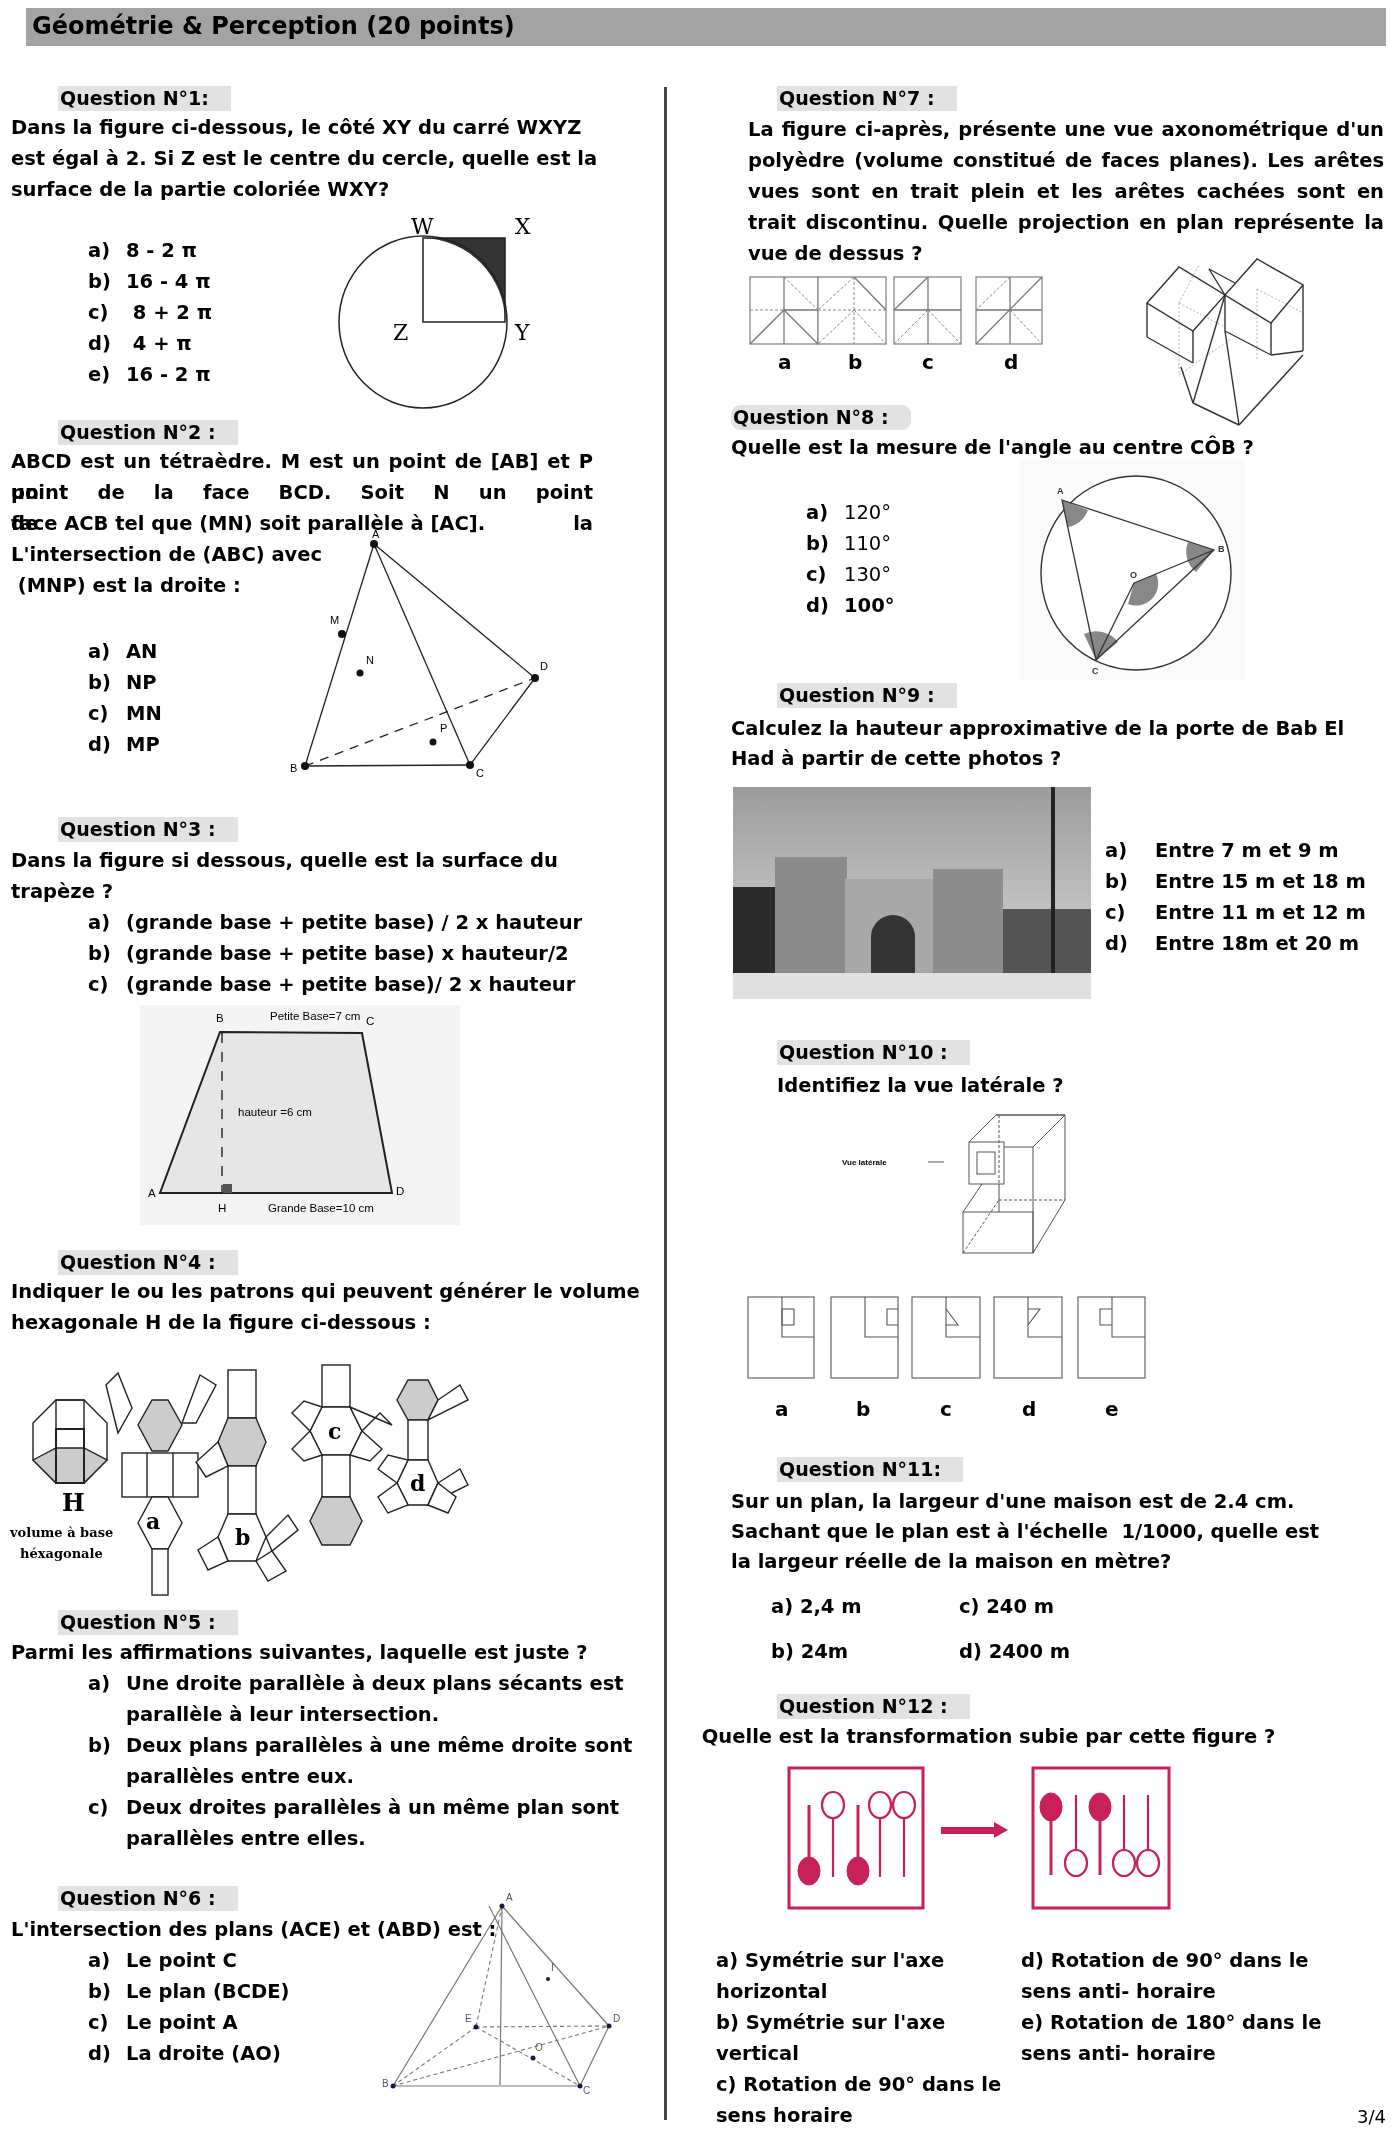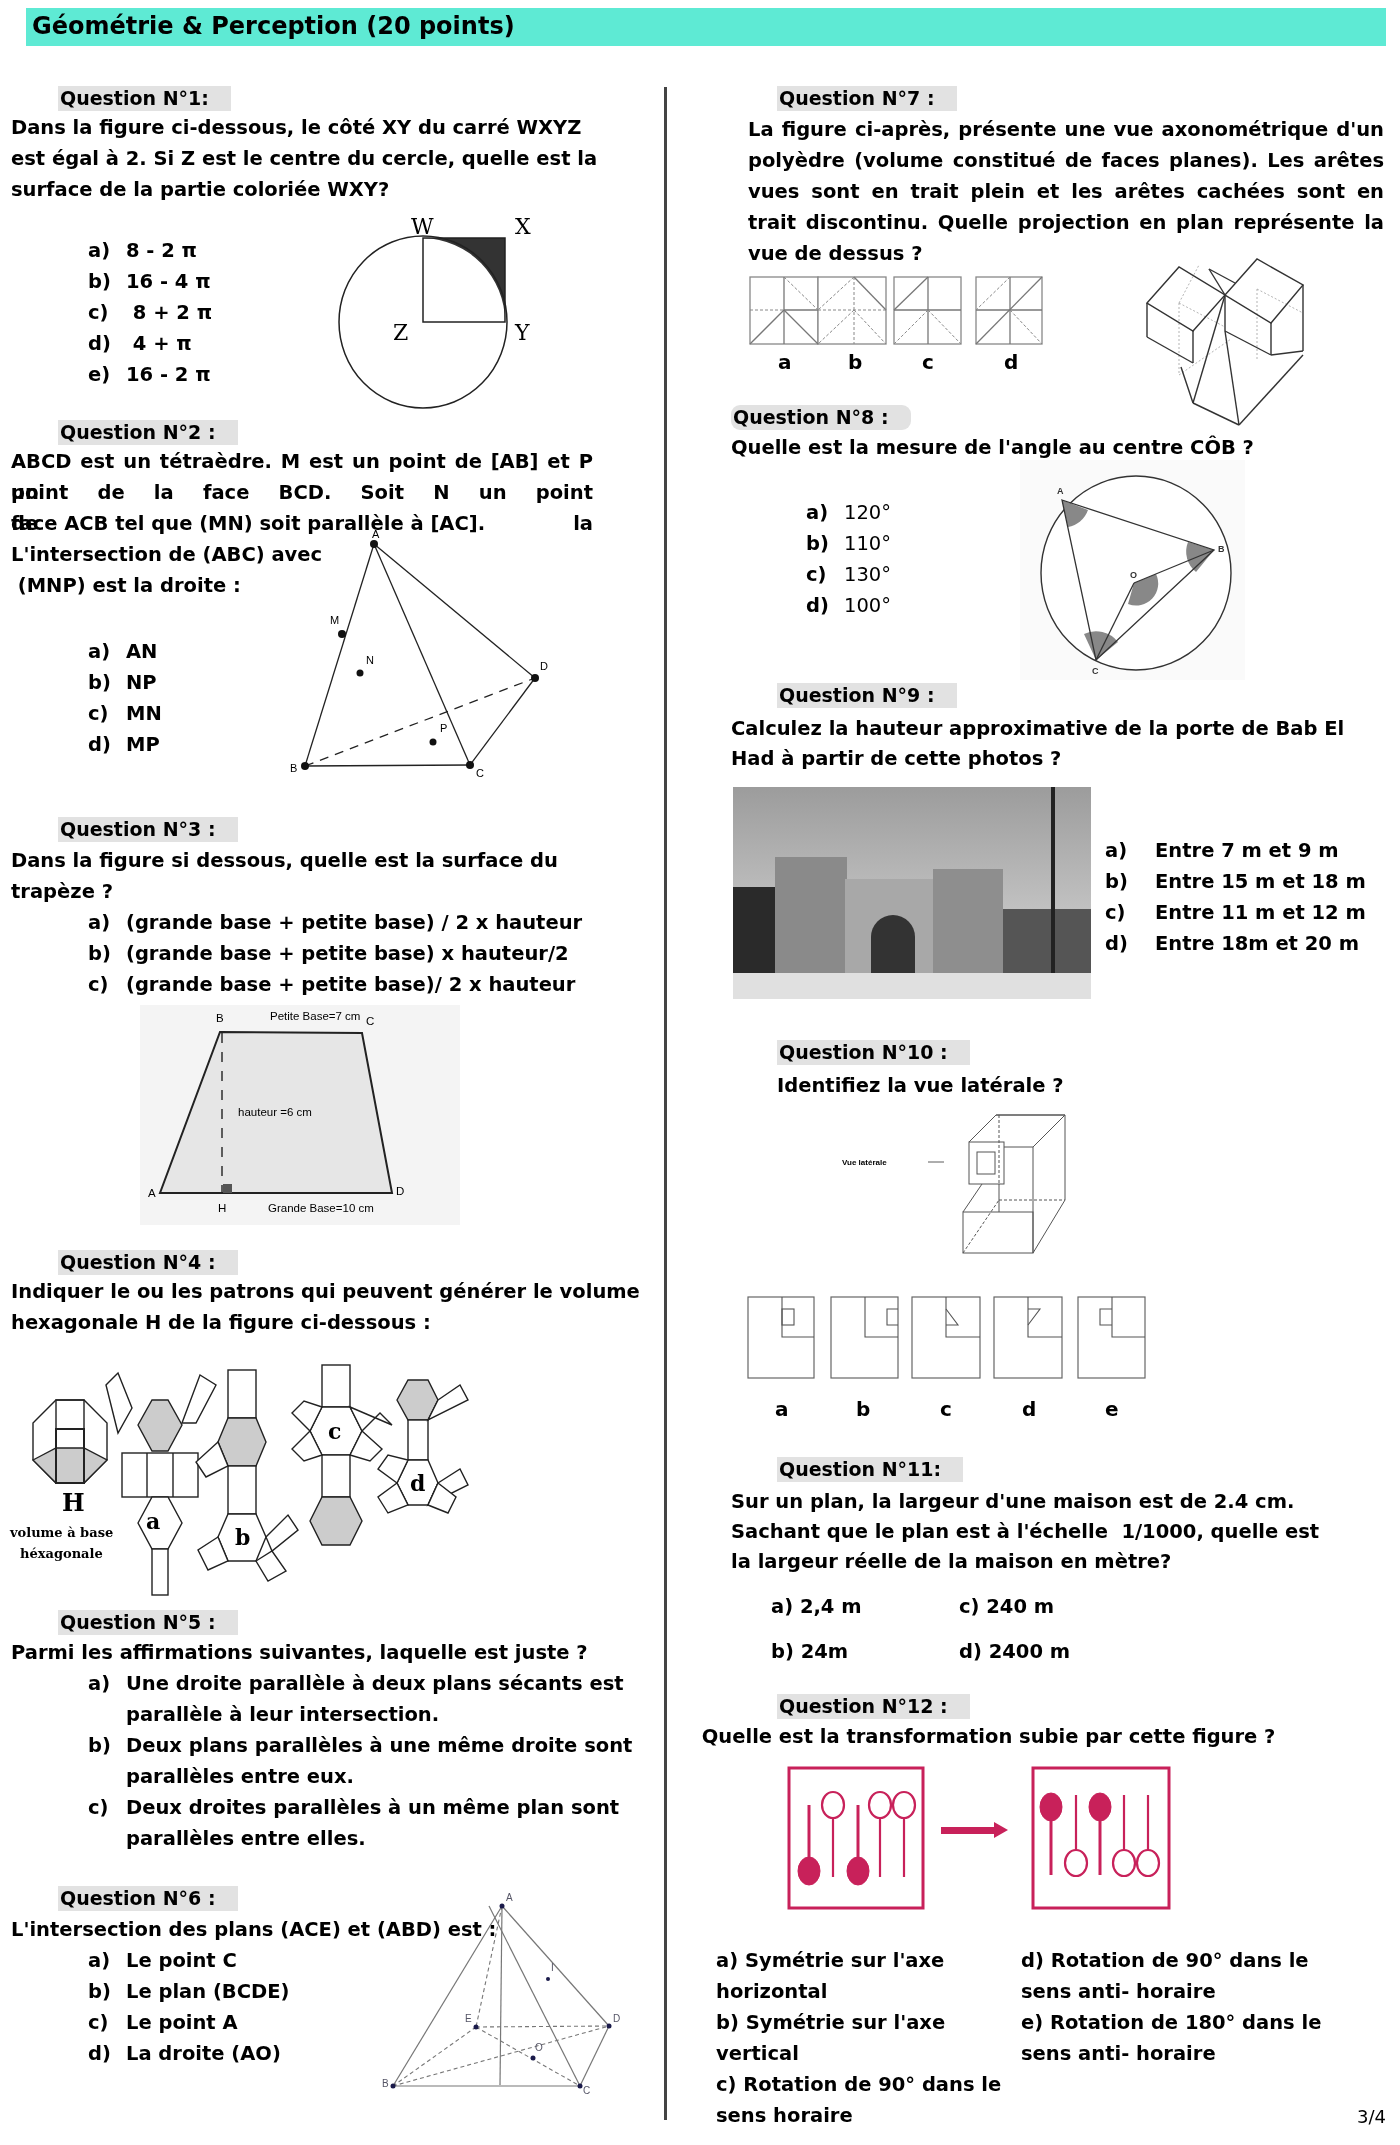--- a/index.html
+++ b/index.html
@@ -1,19 +1,19 @@
 <!DOCTYPE html>
 <html><head>
 <meta charset="utf-8">
 <style>
   * { box-sizing: border-box; margin: 0; padding: 0; }
   html, body { width: 1400px; height: 2145px; background: #ffffff; overflow: hidden; }
   body { position: relative; font-family: "DejaVu Sans", sans-serif; color: #000; font-weight: bold; }
   .abs { position: absolute; }
-  .title-bar { left: 26px; top: 8px; width: 1360px; height: 38px; background: #5eead4; }
+  .title-bar { left: 26px; top: 8px; width: 1360px; height: 38px; background: #a3a3a3; }
   .title-bar span { position: absolute; left: 6px; top: 4px; font-size: 24px; font-weight: bold; }
   .divider { left: 664px; top: 87px; width: 3px; height: 2033px; background: #444; }
   .qhead { background: #e2e2e2; font-size: 19px; padding: 1px 22px 2px 2px; font-weight: bold; white-space: nowrap; }
   .qtext { font-size: 19.5px; line-height: 31px; font-weight: bold; }
   .justify { text-align: justify; }
   .opt { font-size: 19.5px; line-height: 31px; font-weight: bold; white-space: nowrap; }
   .opt .l { display: inline-block; width: 38px; }
   .page-num { right: 14px; bottom: 18px; font-size: 18px; font-weight: normal; }
   svg { overflow: visible; }
   .lbl-serif { font-family: "DejaVu Serif", serif; }
@@ -300,21 +300,21 @@
       <line x1="90" y1="76" x2="136" y2="100"></line>
   </g>
 </svg>
 
 <div class="abs qhead" style="left:731px;top:405px;border-radius:9px;">Question N°8 :</div>
 <div class="abs qtext" style="left:731px;top:432px;">Quelle est la mesure de l'angle au centre CÔB ?</div>
 <div class="abs" style="left:806px;top:497px;">
   <div class="opt"><span class="l">a)</span><span style="font-weight:normal">120°</span></div>
   <div class="opt"><span class="l">b)</span><span style="font-weight:normal">110°</span></div>
   <div class="opt"><span class="l">c)</span><span style="font-weight:normal">130°</span></div>
-  <div class="opt"><span class="l">d)</span><span style="font-weight:normal">100°</span></div>
+  <div class="opt"><span class="l">d)</span><span style="font-weight:bold">100°</span></div>
 </div>
 <svg class="abs" style="left:1020px;top:460px;" width="225" height="225">
   <rect x="0" y="0" width="225" height="220" fill="#fafafa"></rect>
   <ellipse cx="116" cy="113" rx="95" ry="97" fill="#fff" stroke="#333" stroke-width="1.4"></ellipse>
   <path d="M42,40 L68,50 A26,26 0 0 1 48,67 Z" fill="#888"></path>
   <path d="M194,90 L168,82 A26,26 0 0 0 176,112 Z" fill="#888"></path>
   <path d="M114,123 L136,114 A22,22 0 0 1 108,144 Z" fill="#888"></path>
   <path d="M76,200 L64,174 A28,28 0 0 1 98,182 Z" fill="#888"></path>
   <g stroke="#333" stroke-width="1.3" fill="none">
     <polygon points="42,40 194,90 76,200"></polygon>

